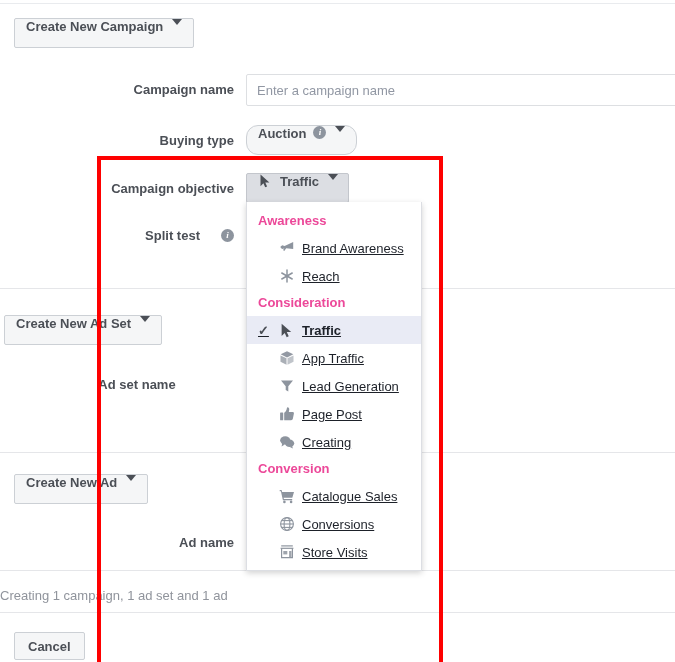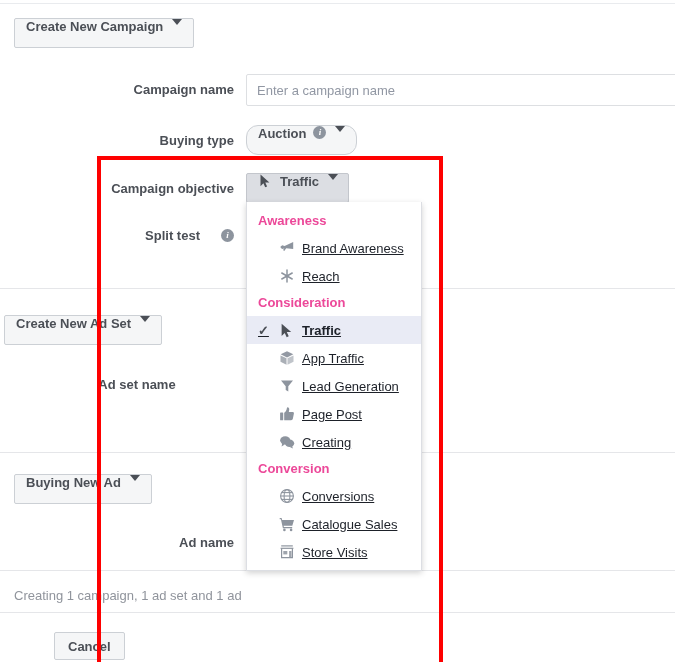--- a/index.html
+++ b/index.html
@@ -135,21 +135,20 @@
     display: inline-flex;
     align-items: center;
     background: #f5f6f7;
     border: 1px solid #ccd0d5;
     border-radius: 2px;
     color: #4b4f56;
     font-size: 13px;
     font-weight: bold;
     cursor: pointer;
     font-family: "Liberation Sans", sans-serif;
-    margin-left: 40px;
   }
 
   
   #objective-menu {
     position: absolute;
     left: 246px;
     top: 202px;
     width: 176px;
     background: #fff;
     border: 1px solid #dcdee3;
@@ -265,31 +264,31 @@
     <span class="caret"></span>
   </div>
 
   <div class="flabel" style="left:40px; top:376px; width:194px; height:16px;justify-content:center;">
     <span>Ad set name</span>
   </div>
 
   <div class="sep full" style="top:452px;"></div>
 
   <div class="chip" style="left:14px; top:474px;">
-    <span>Buying New Ad</span>
+    <span>Create New Ad</span>
     <span class="caret"></span>
   </div>
 
   <div class="flabel" style="left:40px; top:534px; width:194px; height:16px;">
     <span>Ad name</span>
   </div>
 
   <div class="sep full" style="top:570px;"></div>
 
-  <div class="status-text" style="left:14px; top:588px;text-align:right;">Creating 1 campaign, 1 ad set and 1 ad</div>
+  <div class="status-text" style="left:0; top:588px;text-align:right;">Creating 1 campaign, 1 ad set and 1 ad</div>
 
   <div class="sep full" style="top:612px;"></div>
 
   <div class="btn" style="left:14px; top:632px;">
     <span>Cancel</span>
   </div>
 
   <div id="objective-menu">
       <div class="menu-group">Awareness</div>
       <div class="menu-item">
@@ -362,44 +361,44 @@
             <ellipse cx="10.6" cy="9.3" rx="4.6" ry="3.7"></ellipse>
             <path d="M13.1 11.8 L13.8 14.4 L10.8 12.9 Z"></path>
           </svg>
         </span>
         <span class="mi-label">Creating</span>
       </div>
       <div class="menu-group">Conversion</div>
       <div class="menu-item">
         <span class="mi-check"></span>
         <span class="mi-icon">
+          <svg width="16" height="16" viewBox="0 0 16 16" fill="currentColor">
+            <path d="M0.7 2.1 L2.6 2.1 L3.1 4.0 L15.0 4.0 L13.3 9.8 L4.6 9.8 L4.9 11.0 L13.2 11.0 L13.2 12.2 L3.9 12.2 L1.9 3.3 L0.7 3.3 Z"></path>
+            <circle cx="5.4" cy="13.9" r="1.3"></circle>
+            <circle cx="12.1" cy="13.9" r="1.3"></circle>
+          </svg>
+        </span>
+        <span class="mi-label">Catalogue Sales</span>
+      </div>
+      <div class="menu-item">
+        <span class="mi-check"></span>
+        <span class="mi-icon">
           <svg width="16" height="16" viewBox="0 0 16 16" fill="none" stroke="currentColor" stroke-width="1.1">
             <circle cx="8" cy="8" r="6.4"></circle>
             <ellipse cx="8" cy="8" rx="2.9" ry="6.4"></ellipse>
             <line x1="1.7" y1="8" x2="14.3" y2="8"></line>
             <line x1="2.7" y1="4.6" x2="13.3" y2="4.6"></line>
             <line x1="2.7" y1="11.4" x2="13.3" y2="11.4"></line>
           </svg>
         </span>
         <span class="mi-label">Conversions</span>
       </div>
       <div class="menu-item">
         <span class="mi-check"></span>
         <span class="mi-icon">
-          <svg width="16" height="16" viewBox="0 0 16 16" fill="currentColor">
-            <path d="M0.7 2.1 L2.6 2.1 L3.1 4.0 L15.0 4.0 L13.3 9.8 L4.6 9.8 L4.9 11.0 L13.2 11.0 L13.2 12.2 L3.9 12.2 L1.9 3.3 L0.7 3.3 Z"></path>
-            <circle cx="5.4" cy="13.9" r="1.3"></circle>
-            <circle cx="12.1" cy="13.9" r="1.3"></circle>
-          </svg>
-        </span>
-        <span class="mi-label">Catalogue Sales</span>
-      </div>
-      <div class="menu-item">
-        <span class="mi-check"></span>
-        <span class="mi-icon">
           <svg width="16" height="16" viewBox="0 0 16 16" fill="none" stroke="currentColor" stroke-width="1.2">
             <path d="M1.6 4.3 L14.4 4.3"></path>
             <path d="M2.6 4.3 L2.6 13.6 L13.4 13.6 L13.4 4.3"></path>
             <path d="M2.2 1.9 L13.8 1.9"></path>
             <rect x="4.3" y="7.0" width="4.0" height="3.4" fill="currentColor" stroke="none" opacity=".85"></rect>
             <rect x="10.1" y="7.0" width="2.4" height="6.6" fill="currentColor" stroke="none" opacity=".85"></rect>
           </svg>
         </span>
         <span class="mi-label">Store Visits</span>
       </div>

